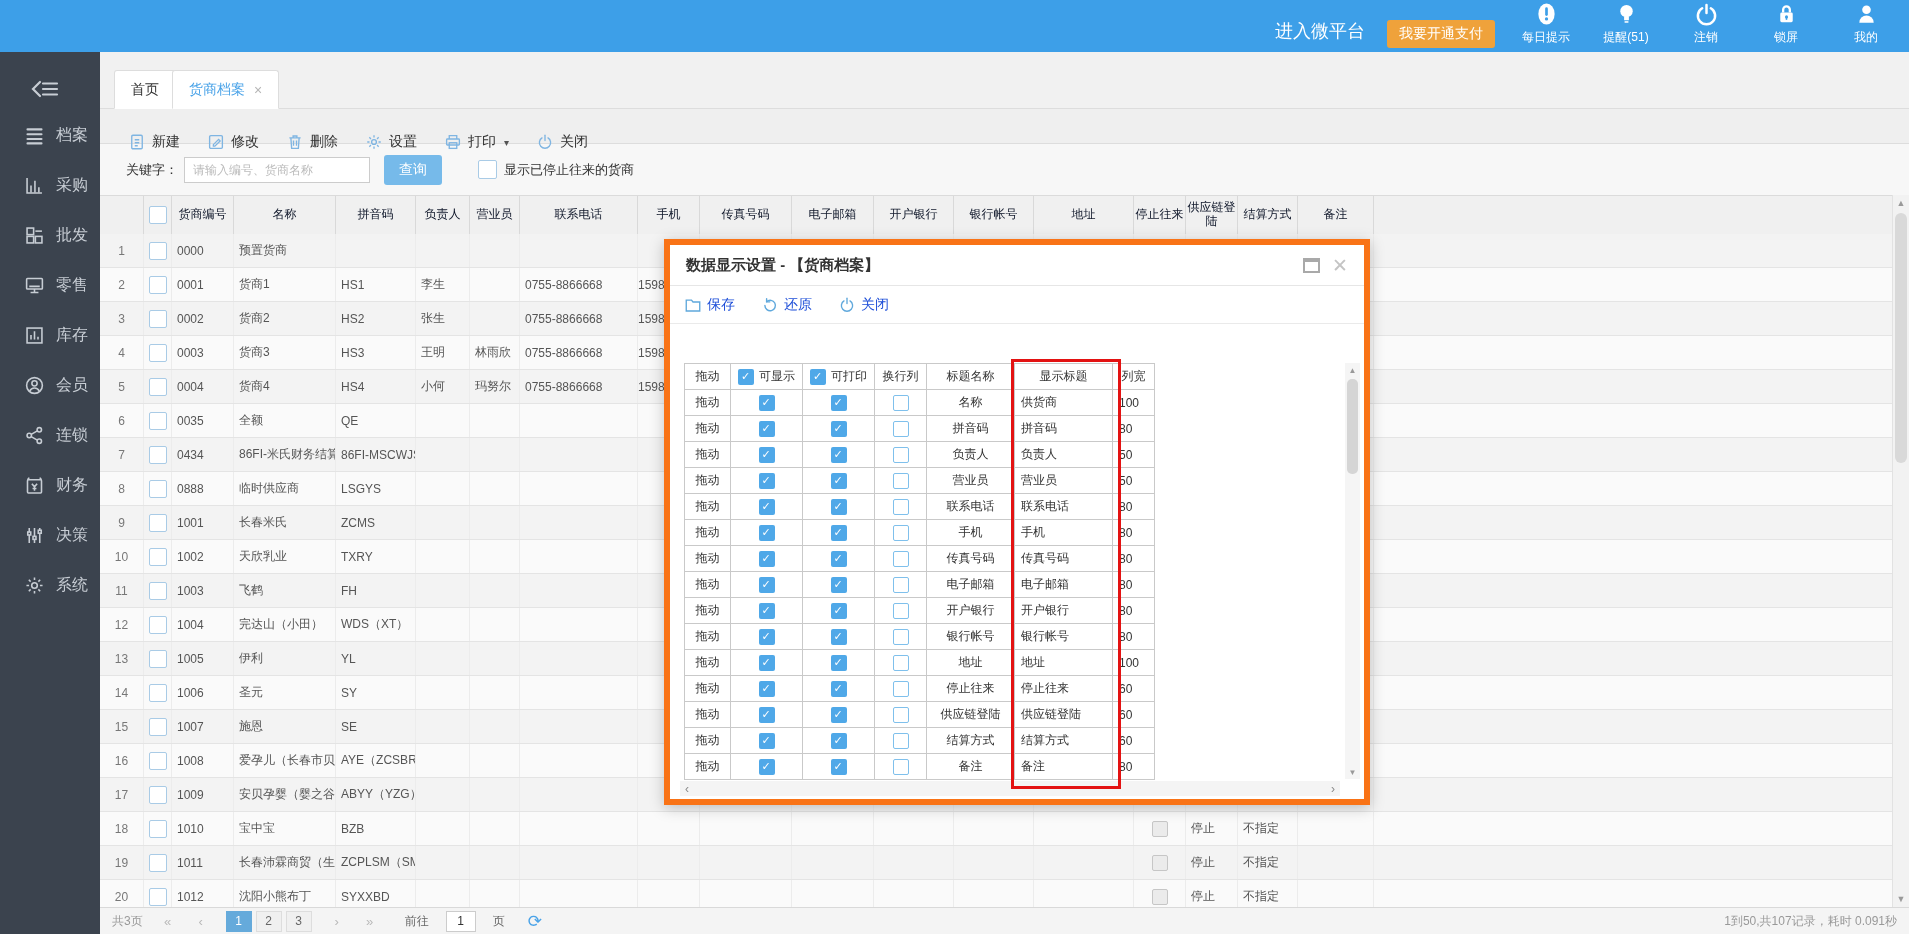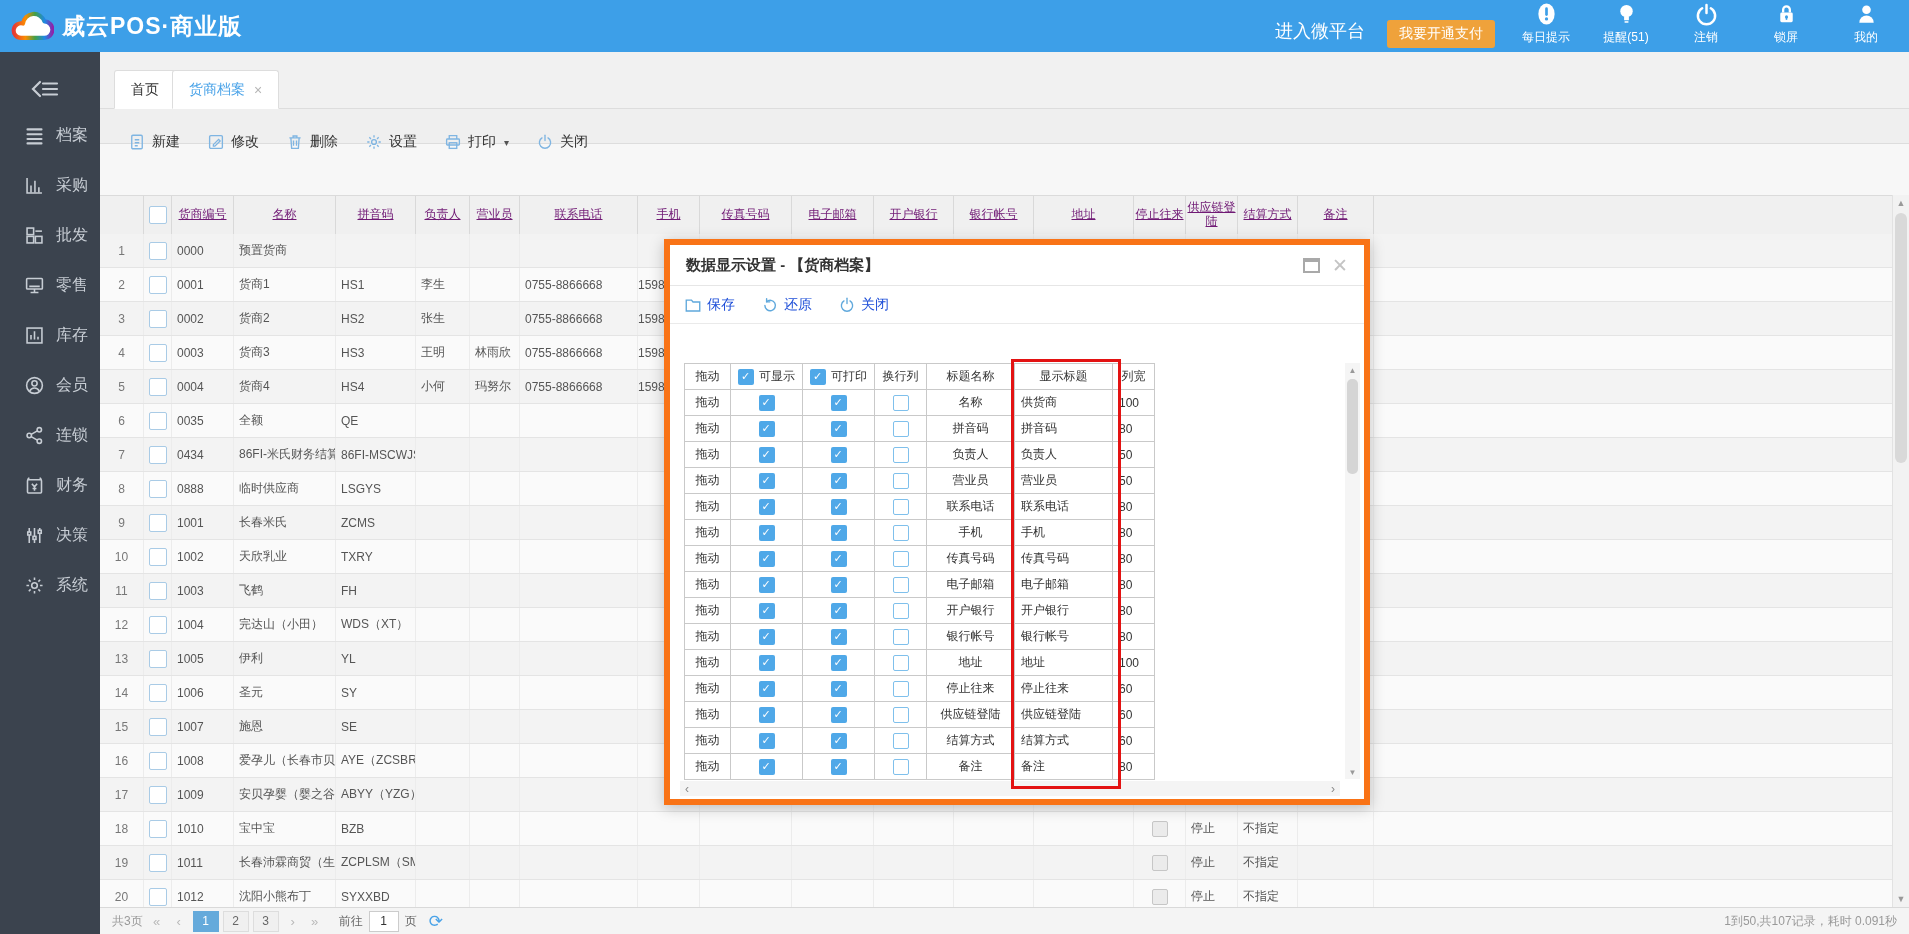--- a/index.html
+++ b/index.html
@@ -45,22 +45,22 @@
             padding:0 8px;color:#333;font-family:"Liberation Sans","DejaVu Sans",sans-serif;}
   .kw-input::placeholder{color:#BBB;}
   .q-btn{width:58px;height:30px;background:#76BAEA;color:#FFF;font-size:14px;border:none;border-radius:3px;
          margin-left:14px;cursor:pointer;font-family:inherit;}
   .f-chk{width:17px;height:17px;background:#FFF;border:1px solid #A9CBE6;border-radius:2px;margin-left:36px;cursor:pointer;}
   .f-chk-lbl{font-size:13px;color:#333;margin-left:7px;}
 
   
   .thead{position:absolute;top:143px;left:0;right:16px;height:38px;display:flex;background:#F0F0F0;
          border-top:1px solid #DBDBDB;border-bottom:1px solid #D6D6D6;}
-  .th{display:flex;align-items:center;justify-content:center;font-size:12px;color:#701a75;
-      border-right:1px solid #D9D9D9;text-align:center;line-height:1.15;box-sizing:border-box;text-decoration:underline;}
+  .th{display:flex;align-items:center;justify-content:center;font-size:12px;color:#0f172a;
+      border-right:1px solid #D9D9D9;text-align:center;line-height:1.15;box-sizing:border-box;}
   .tbody{position:absolute;top:182px;left:0;right:16px;}
   .trow{display:flex;height:33px;border-bottom:1px solid #E4E4E4;}
   .trow:nth-child(odd){background:#F3F3F3;}
   .trow:nth-child(even){background:#FAFAFA;}
   .td{display:flex;align-items:center;font-size:12px;color:#555;border-right:1px solid #ECECEC;
       padding-left:5px;box-sizing:border-box;overflow:hidden;white-space:nowrap;}
   .td.center{justify-content:center;padding-left:0;}
   .td.ovf{overflow:visible;position:relative;z-index:1;}
   .w-rn{width:44px;}.w-cb{width:28px;}.w-code{width:62px;}.w-name{width:102px;}.w-py{width:80px;}
   .w-owner{width:54px;}.w-sales{width:50px;}.w-phone{width:118px;}.w-mobile{width:62px;}.w-fax{width:92px;}
@@ -72,21 +72,21 @@
 
   
   .vscroll{position:absolute;top:143px;right:0;width:16px;bottom:27px;background:#F2F2F2;border-left:1px solid #E2E2E2;}
   .vs-up,.vs-down{position:absolute;left:0;width:16px;height:16px;color:#999;font-size:9px;display:flex;
                   align-items:center;justify-content:center;cursor:pointer;}
   .vs-up{top:0;}.vs-down{bottom:0;}
   .vs-thumb{position:absolute;left:2px;top:18px;width:12px;height:250px;background:#D9D9D9;border-radius:6px;cursor:pointer;}
 
   
   .footer{position:absolute;bottom:0;left:0;right:0;height:26px;background:#F4F4F4;border-top:1px solid #D9D9D9;
-          display:flex;align-items:center;padding:0 12px;gap:6px;z-index:20;}
+          display:flex;align-items:center;padding:0 12px;gap:17px;z-index:20;}
   .f-info{font-size:12px;color:#999;}
   .f-arrow{font-size:13px;color:#B9B9B9;width:16px;text-align:center;cursor:pointer;}
   .pg{min-width:20px;height:19px;border:1px solid #DDD;background:#F0F0F0;color:#666;font-size:12px;
       display:flex;align-items:center;justify-content:center;padding:0 2px;cursor:pointer;}
   .pg.cur{background:#65AADB;border-color:#65AADB;color:#FFF;}
   .f-goto{font-size:12px;color:#666;margin-left:10px;}
   .goto-input{width:24px;height:17px;border:1px solid #CCC;background:#FFF;font-size:12px;text-align:center;
               color:#333;font-family:inherit;}
   .f-refresh{color:#4AA3E8;font-size:17px;margin-left:6px;cursor:pointer;}
   .f-stats{margin-left:auto;font-size:12px;color:#999;}
@@ -129,35 +129,20 @@
   .dlg-vthumb{position:absolute;left:2px;top:16px;width:11px;height:95px;background:#D5D5D5;border-radius:5px;}
   .dlg-hscroll{position:absolute;left:10px;right:24px;bottom:3px;height:15px;background:#F4F4F4;}
   .dlg-hscroll .a{position:absolute;top:0;height:15px;width:14px;color:#8A8A8A;font-size:12px;display:flex;
                   align-items:center;justify-content:center;cursor:pointer;}
   .dlg-hscroll .a.lf{left:0;}.dlg-hscroll .a.rt{right:0;}
 </style>
 </head>
 <body>
 
 <div class="topbar">
-  <div class="brand">
-    <svg width="44" height="34" viewBox="0 0 48 36">
-      <defs>
-          <linearGradient id="rg" x1="0" y1="0" x2="1" y2="0">
-        <stop offset="0" stop-color="#E53935"></stop>
-            <stop offset="0.3" stop-color="#FB8C00"></stop>
-        <stop offset="0.55" stop-color="#43A047"></stop>
-            <stop offset="0.8" stop-color="#1E88E5"></stop>
-        <stop offset="1" stop-color="#8E24AA"></stop>
-          </linearGradient>
-        </defs>
-      <path d="M37 31H12a8 8 0 1 1 2.2-15.7A12 12 0 0 1 37.5 13 9 9 0 0 1 37 31z" fill="#FFF" stroke="url(#rg)" stroke-width="4.5" stroke-linejoin="round"></path>
-    </svg>
-    <span class="brand-text">威云POS·商业版</span>
-  </div>
   <div class="top-right">
     <span class="top-link">进入微平台</span>
     <span class="pay-btn">我要开通支付</span>
     <div class="top-ic">
       <svg width="23" height="24" viewBox="0 0 24 24">
         <ellipse cx="12" cy="12" rx="8.5" ry="11" fill="#FFF"></ellipse>
         <rect x="10.6" y="5" width="2.8" height="9" rx="1.4" fill="#3D9FE8"></rect>
         <circle cx="12" cy="17.2" r="1.7" fill="#3D9FE8"></circle>
       </svg>
       <span class="lbl">每日提示</span>
@@ -366,20 +351,27 @@
       <svg width="18" height="18" viewBox="0 0 24 24">
         <g stroke="#7FB5E2" stroke-width="1.8" fill="none" stroke-linecap="round">
             <path d="M8 6.5a7.5 7.5 0 1 0 8 0"></path>
             <path d="M12 3v7"></path>
           </g>
       </svg>
       <span>关闭</span>
     </div>
   </div>
 
+  <div class="filterbar">
+    <span class="kw-label">关键字：</span>
+    <input class="kw-input" placeholder="请输入编号、货商名称" style="">
+    <button class="q-btn">查询</button>
+    <span class="f-chk"></span>
+    <span class="f-chk-lbl">显示已停止往来的货商</span>
+  </div>
 
   <div class="thead">
     <span class="th w-rn"></span>
     <span class="th w-cb">
         <span class="rowchk"></span>
       </span>
     <span class="th w-code">货商编号</span>
     <span class="th w-name">名称</span>
     <span class="th w-py">拼音码</span>
     <span class="th w-owner">负责人</span>

